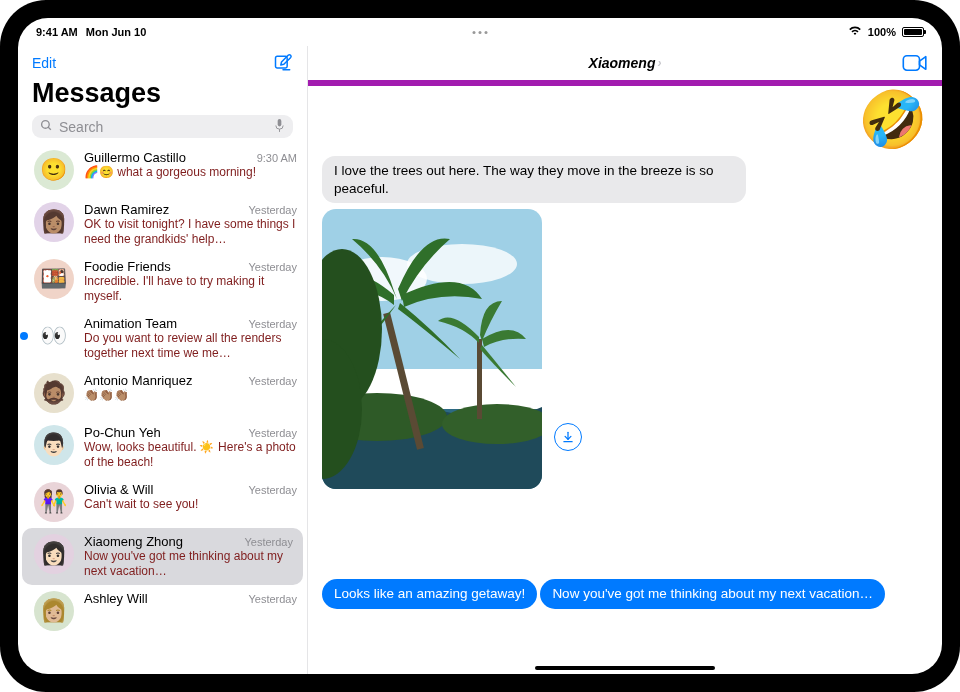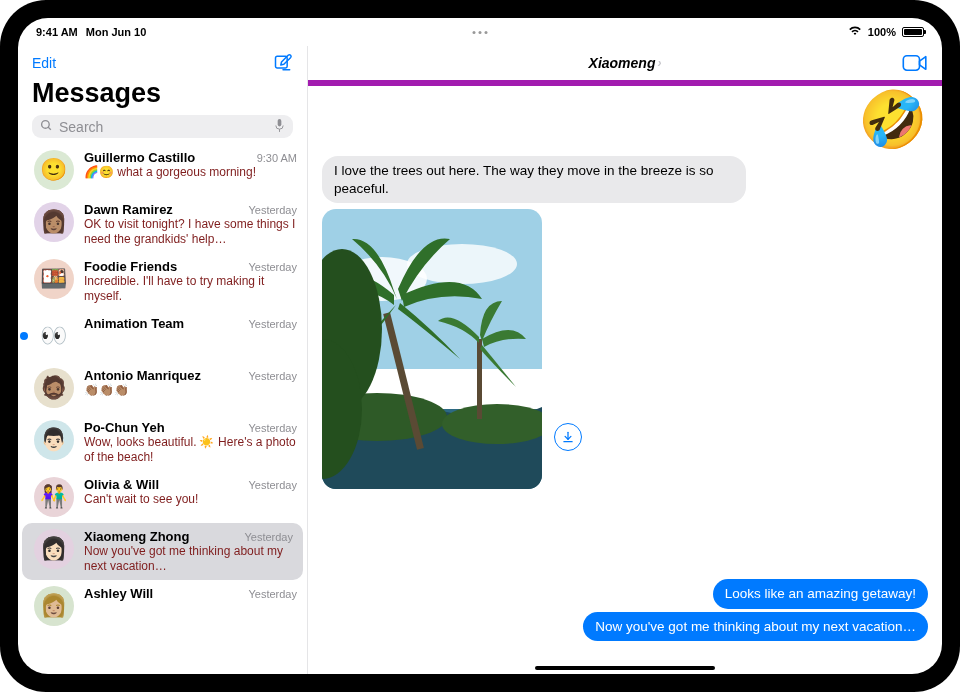--- a/index.html
+++ b/index.html
@@ -102,21 +102,21 @@
   .convo-item[data-unread="true"] .unread-dot { display:block; }
   .avatar {
     width:40px; height:40px; border-radius:50%;
     flex-shrink:0;
     margin-left:10px;
     display:flex; align-items:center; justify-content:center;
     font-size:22px;
   }
   .convo-text { flex:1; min-width:0; }
   .convo-head { display:flex; justify-content:space-between; align-items:baseline; gap:6px; }
-  .convo-name { font-size:13px; font-weight:700; color:#000; white-space:nowrap; overflow:hidden; text-overflow:ellipsis; }
+  .convo-name { font-size:13px; font-weight:400; color:#000; white-space:nowrap; overflow:hidden; text-overflow:ellipsis; }
   .convo-time { font-size:11px; color:#8e8e93; flex-shrink:0; }
   .convo-preview { font-size:12px; color:#7f1d1d; line-height:1.25; max-height:2.5em; overflow:hidden; }
 
   
   .chat {
     flex:1;
     display:flex;
     flex-direction:column;
     overflow:hidden;
     position:relative;
@@ -153,42 +153,42 @@
   }
   .bubble-row { display:flex; margin-bottom:4px; }
   .bubble-row.recv { justify-content:flex-start; }
   .bubble {
     max-width: 70%;
     padding: 6px 12px;
     border-radius: 16px;
     font-size: 13.5px;
     line-height:1.3;
   }
-  .bubble.recv { background:#e9e9eb; color:#000; margin-top:60px; }
+  .bubble.recv { background:#e9e9eb; color:#000; margin-top:60px;border-radius:13px; }
   .bubble.sent { background:#007aff; color:#fff; }
   .photo-msg {
     width: 220px; height: 280px;
     border-radius: 14px;
     margin: 6px 0 8px 0;
     position:relative;
     overflow:hidden;
   }
   .photo-svg { width:100%; height:100%; display:block; }
   .download-btn {
     position:absolute;
     left: 232px;
     top: 214px;
     width:28px; height:28px;
     border-radius:50%;
     background:#fff;
     border:1.5px solid #007aff;
     display:flex; align-items:center; justify-content:center;
   }
   .download-btn svg { display:block; }
-  .sent-group { display:flex; flex-direction:column; align-items:flex-end; gap:3px; margin-top: 90px; }
+  .sent-group { display:flex; flex-direction:row; align-items:flex-end; gap:3px; margin-top: 90px; }
 
   .chat-input-row {
     display:flex;
     align-items:center;
     gap:8px;
     padding: 6px 14px 8px 14px;
   }
   .plus-btn {
     width:28px; height:28px; border-radius:50%;
     background:#eeeef0;
@@ -313,20 +313,21 @@
               </div>
             </div>
             <div class="convo-item" data-unread="true">
               <span class="unread-dot"></span>
               <div class="avatar" style="background:#fff">👀</div>
               <div class="convo-text">
                 <div class="convo-head">
                   <span class="convo-name">Animation Team</span>
                   <span class="convo-time">Yesterday</span>
                 </div>
+                <div class="convo-preview">Do you want to review all the renders together next time we me…</div>
               </div>
             </div>
             <div class="convo-item" data-unread="false">
               <div class="avatar" style="background:#e7e0cd">🧔🏽</div>
               <div class="convo-text">
                 <div class="convo-head">
                   <span class="convo-name">Antonio Manriquez</span>
                   <span class="convo-time">Yesterday</span>
                 </div>
                 <div class="convo-preview">👏🏽👏🏽👏🏽</div>

